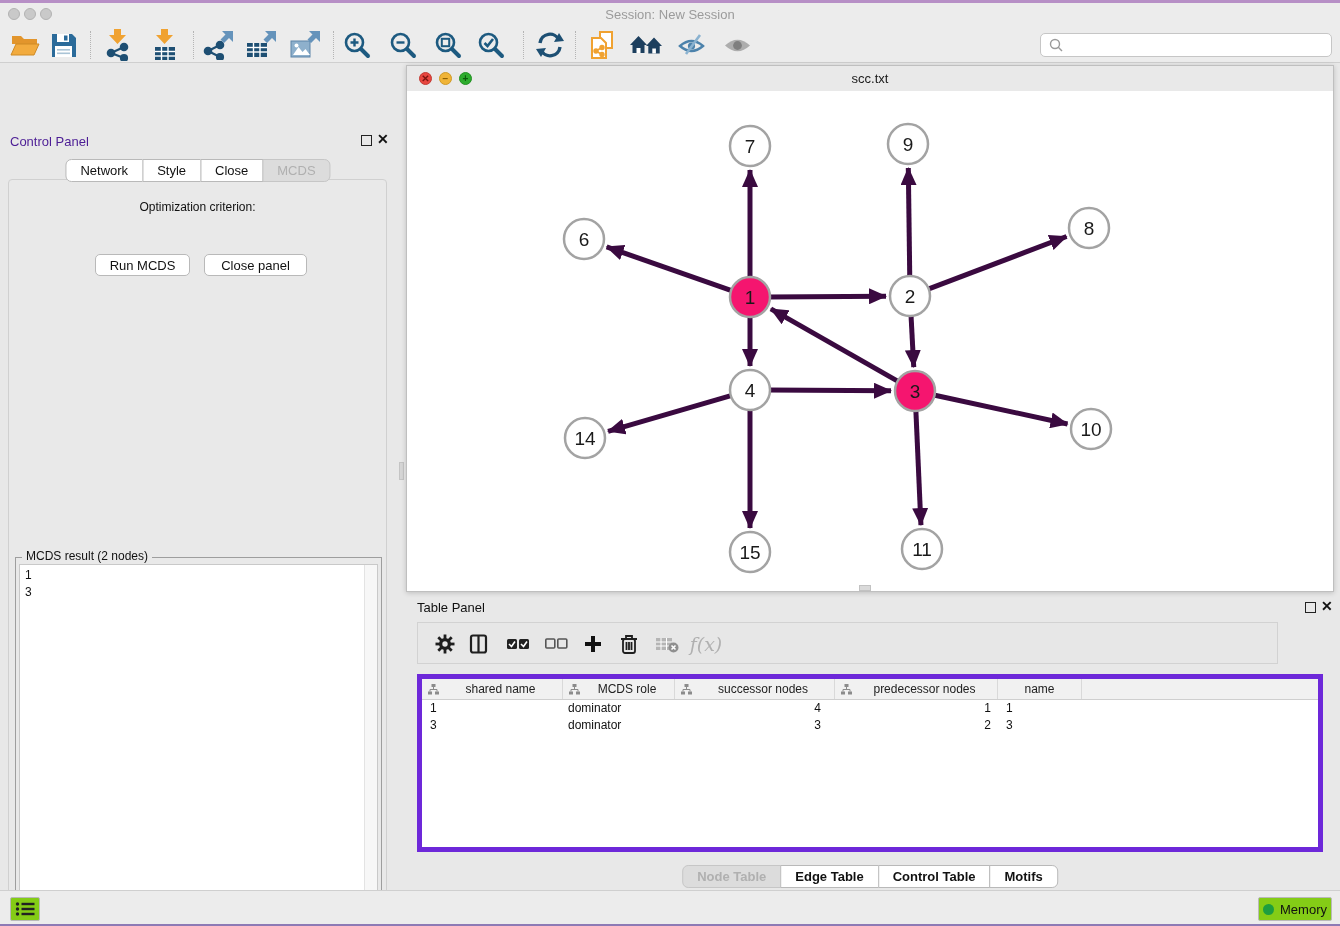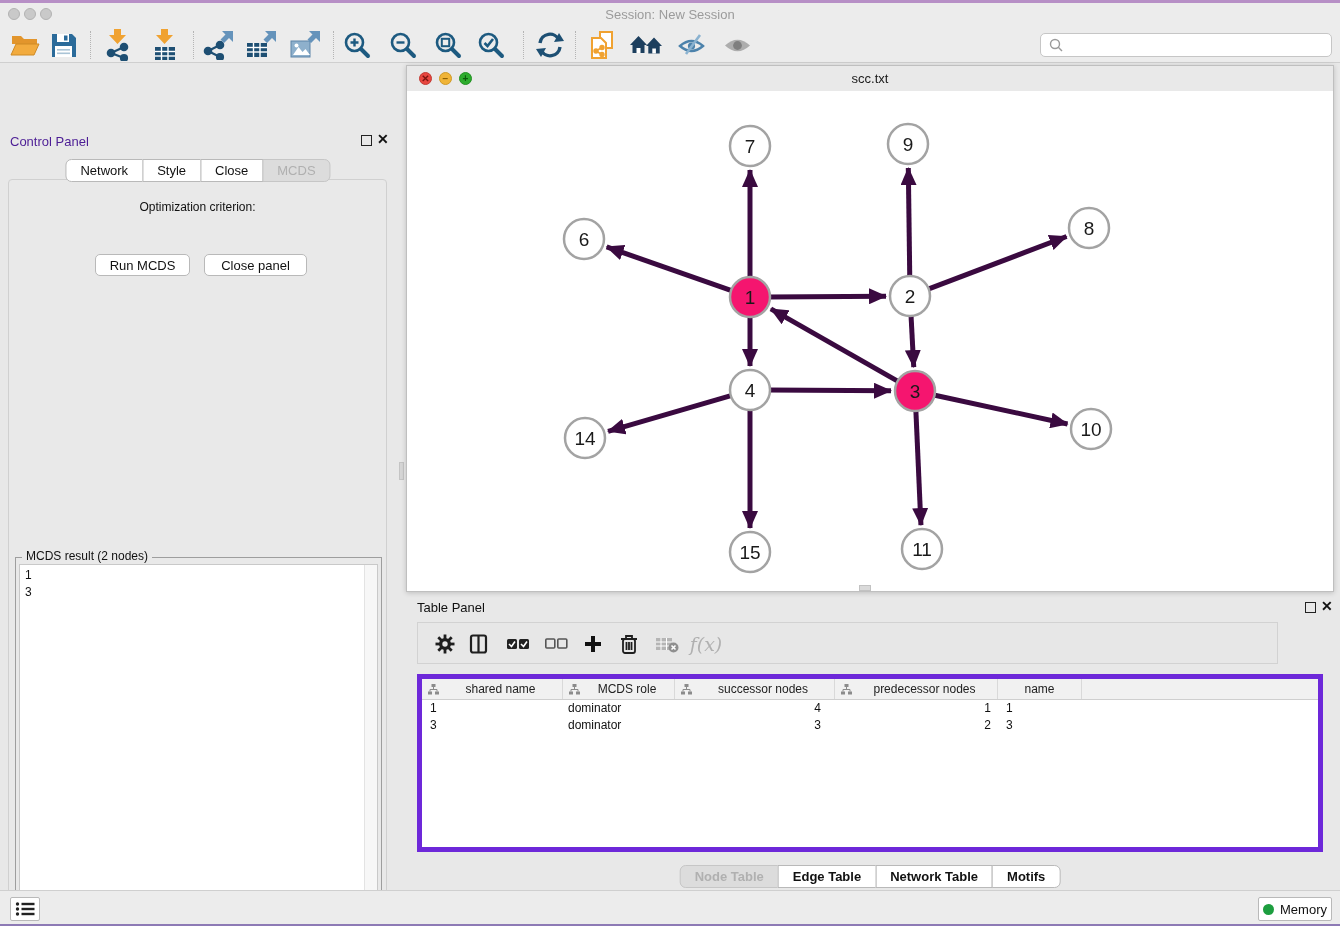--- a/index.html
+++ b/index.html
@@ -75,21 +75,21 @@
   .c0{width:141px;padding-left:8px;}
   .c1{width:112px;padding-left:5px;}
   .c2{width:160px;text-align:right;padding-right:14px;}
   .c3{width:163px;text-align:right;padding-right:7px;}
   .c4{width:84px;padding-left:8px;}
   .hc0{width:141px;}.hc1{width:112px;}.hc2{width:160px;}.hc3{width:163px;}.hc4{width:84px;}
   .hfill{flex:1;border-right:none;}
   .tp-tabs{position:absolute;left:50%;transform:translateX(-50%);top:268px;display:flex;}
   
   .statusbar{left:0;top:890px;width:1340px;height:34px;background:#ececec;border-top:1px solid #cfcfcf;}
-  .sb-btn{position:absolute;top:6px;height:24px;background:#ffffff;border:1px solid #b9b9b9;border-radius:2px;
+  .sb-btn{position:absolute;top:6px;height:24px;background:#84cc16;border:1px solid #b9b9b9;border-radius:2px;
           display:flex;align-items:center;justify-content:center;box-sizing:border-box;}
   .mem-dot{width:11px;height:11px;border-radius:50%;background:#1d9e3f;margin-right:6px;}
   .mem-lbl{font-size:13px;color:#111;}
 </style>
 </head>
 <body>
 
 <div class="abs desktop-strip-top"></div>
 
 <div class="abs titlebar">
@@ -492,21 +492,21 @@
       <div class="tp-cell c1">dominator</div>
       <div class="tp-cell c2">3</div>
       <div class="tp-cell c3">2</div>
       <div class="tp-cell c4">3</div>
     </div>
   </div>
 
   <div class="tp-tabs">
     <span class="tab first selected" style="font-weight:bold">Node Table</span>
     <span class="tab" style="font-weight:bold">Edge Table</span>
-    <span class="tab" style="font-weight:bold">Network Table</span>
+    <span class="tab" style="font-weight:bold">Control Table</span>
     <span class="tab last" style="font-weight:bold">Motifs</span>
   </div>
 </div>
 
 <div class="abs statusbar">
   <div class="sb-btn" style="left:10px;width:30px">
     <svg width="20" height="16" viewBox="0 0 20 16">
       <g fill="#222">
         <circle cx="2.5" cy="3" r="1.7"></circle>
           <rect x="6.5" y="1.8" width="13" height="2.4"></rect>

